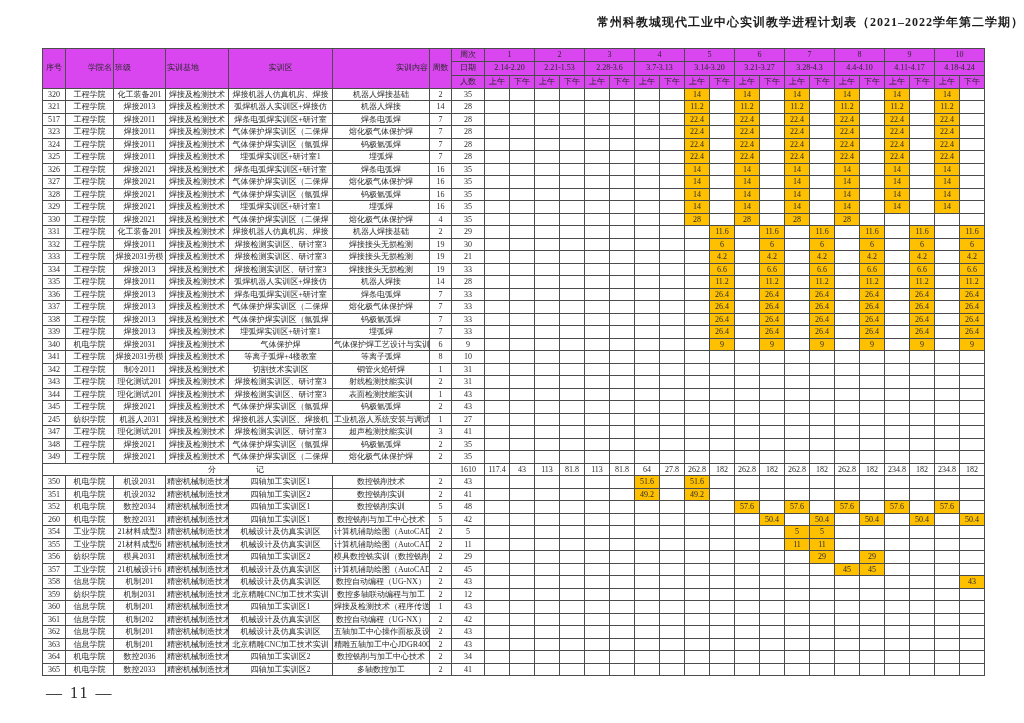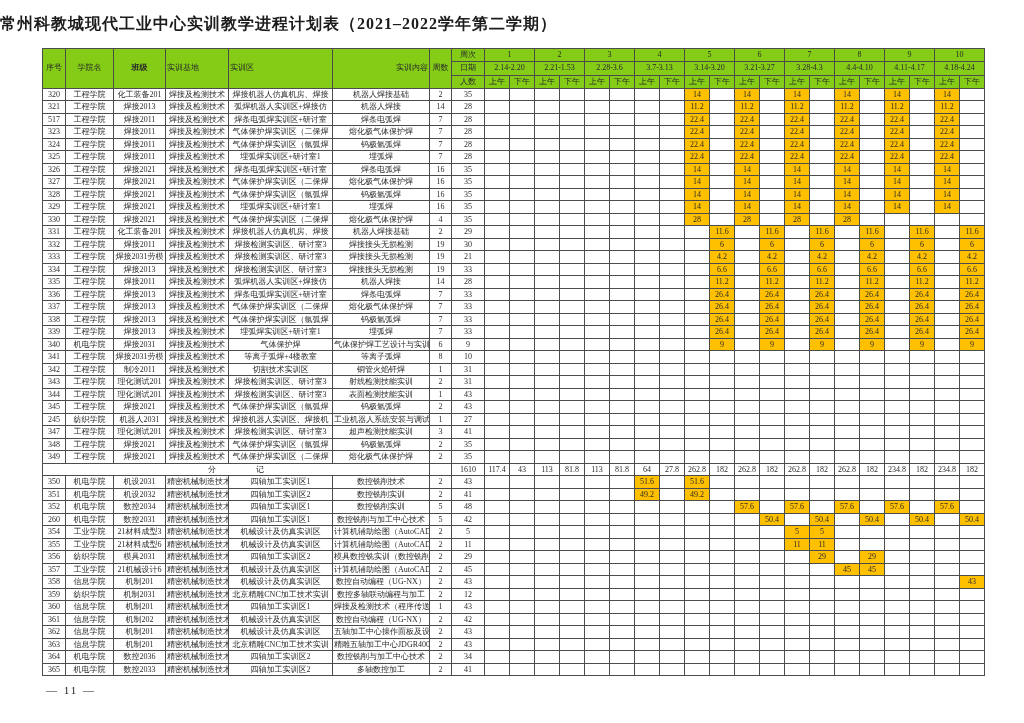--- a/index.html
+++ b/index.html
@@ -1,32 +1,32 @@
 <!DOCTYPE html>
 <html><head>
 <meta charset="utf-8">
 <style>
   html,body{margin:0;padding:0;background:#ffffff;}
   .page{position:relative;width:1024px;height:723px;background:#fff;overflow:hidden;
         font-family:"Liberation Serif","DejaVu Serif",serif;color:#1c1c1c;}
-  .title{position:absolute;top:14px;left:0;width:1024px;text-align:left;
-         font-size:16px;font-weight:bold;letter-spacing:1px;}
+  .title{position:absolute;top:14px;left:0;width:1024px;text-align:right;
+         font-size:12px;font-weight:bold;letter-spacing:1px;}
   table.sched{position:absolute;left:42px;top:48px;width:942px;
               border-collapse:collapse;table-layout:fixed;}
   table.sched th,table.sched td{
       border:1px solid #4c4c4c;
       font-family:"Liberation Serif","DejaVu Serif",serif;
       font-size:8px;line-height:10px;height:11.5px;
       padding:0 1px;overflow:hidden;white-space:nowrap;
       color:#2a2a2a;text-align:center;vertical-align:middle;}
-  table.sched thead th{font-weight:normal;height:12.3px;background:#84cc16;}
+  table.sched thead th{font-weight:normal;height:12.3px;background:#d946ef;}
   td.l{text-align:left;}
   td.hl{background:#ffc000;color:#4e3c00;}
   td.sum{font-size:7.5px;}
-  .pageno{position:absolute;left:46px;top:684px;font-size:11px;letter-spacing:2px;color:#222;}
+  .pageno{position:absolute;left:46px;top:684px;font-size:16px;letter-spacing:2px;color:#222;}
 </style>
 </head>
 <body>
 
 <div class="page">
   <div class="title">常州科教城现代工业中心实训教学进程计划表（2021–2022学年第二学期）</div>
 
   <table class="sched">
     <colgroup>
       <col style="width:23px">
@@ -54,24 +54,24 @@
         <col style="width: 25px;">
         <col style="width: 25px;">
         <col style="width: 25px;">
         <col style="width: 25px;">
         <col style="width: 25px;">
         <col style="width: 25px;">
       </colgroup>
     <thead>
         <tr>
           <th rowspan="3">序号</th>
-          <th class="l" rowspan="3" style="text-align: center; margin-top: 36px;">学院名</th>
-          <th class="l" rowspan="3" style="text-align: center; font-weight: bold;">班级</th>
+          <th class="l" rowspan="3" style="text-align: right; margin-top: 36px;">学院名</th>
+          <th class="l" rowspan="3" style="text-align: left;">班级</th>
           <th class="l" rowspan="3" style="text-align: left; margin-top: 24px;">实训基地</th>
-          <th class="l" rowspan="3" style="text-align: left;">实训区</th>
+          <th class="l" rowspan="3" style="text-align: center;">实训区</th>
           <th class="l" rowspan="3" style="text-align: right;">实训内容</th>
           <th rowspan="3">周数</th>
           <th>周次</th>
           <th colspan="2">1</th>
           <th colspan="2">2</th>
           <th colspan="2">3</th>
           <th colspan="2">4</th>
           <th colspan="2">5</th>
           <th colspan="2">6</th>
           <th colspan="2">7</th>

